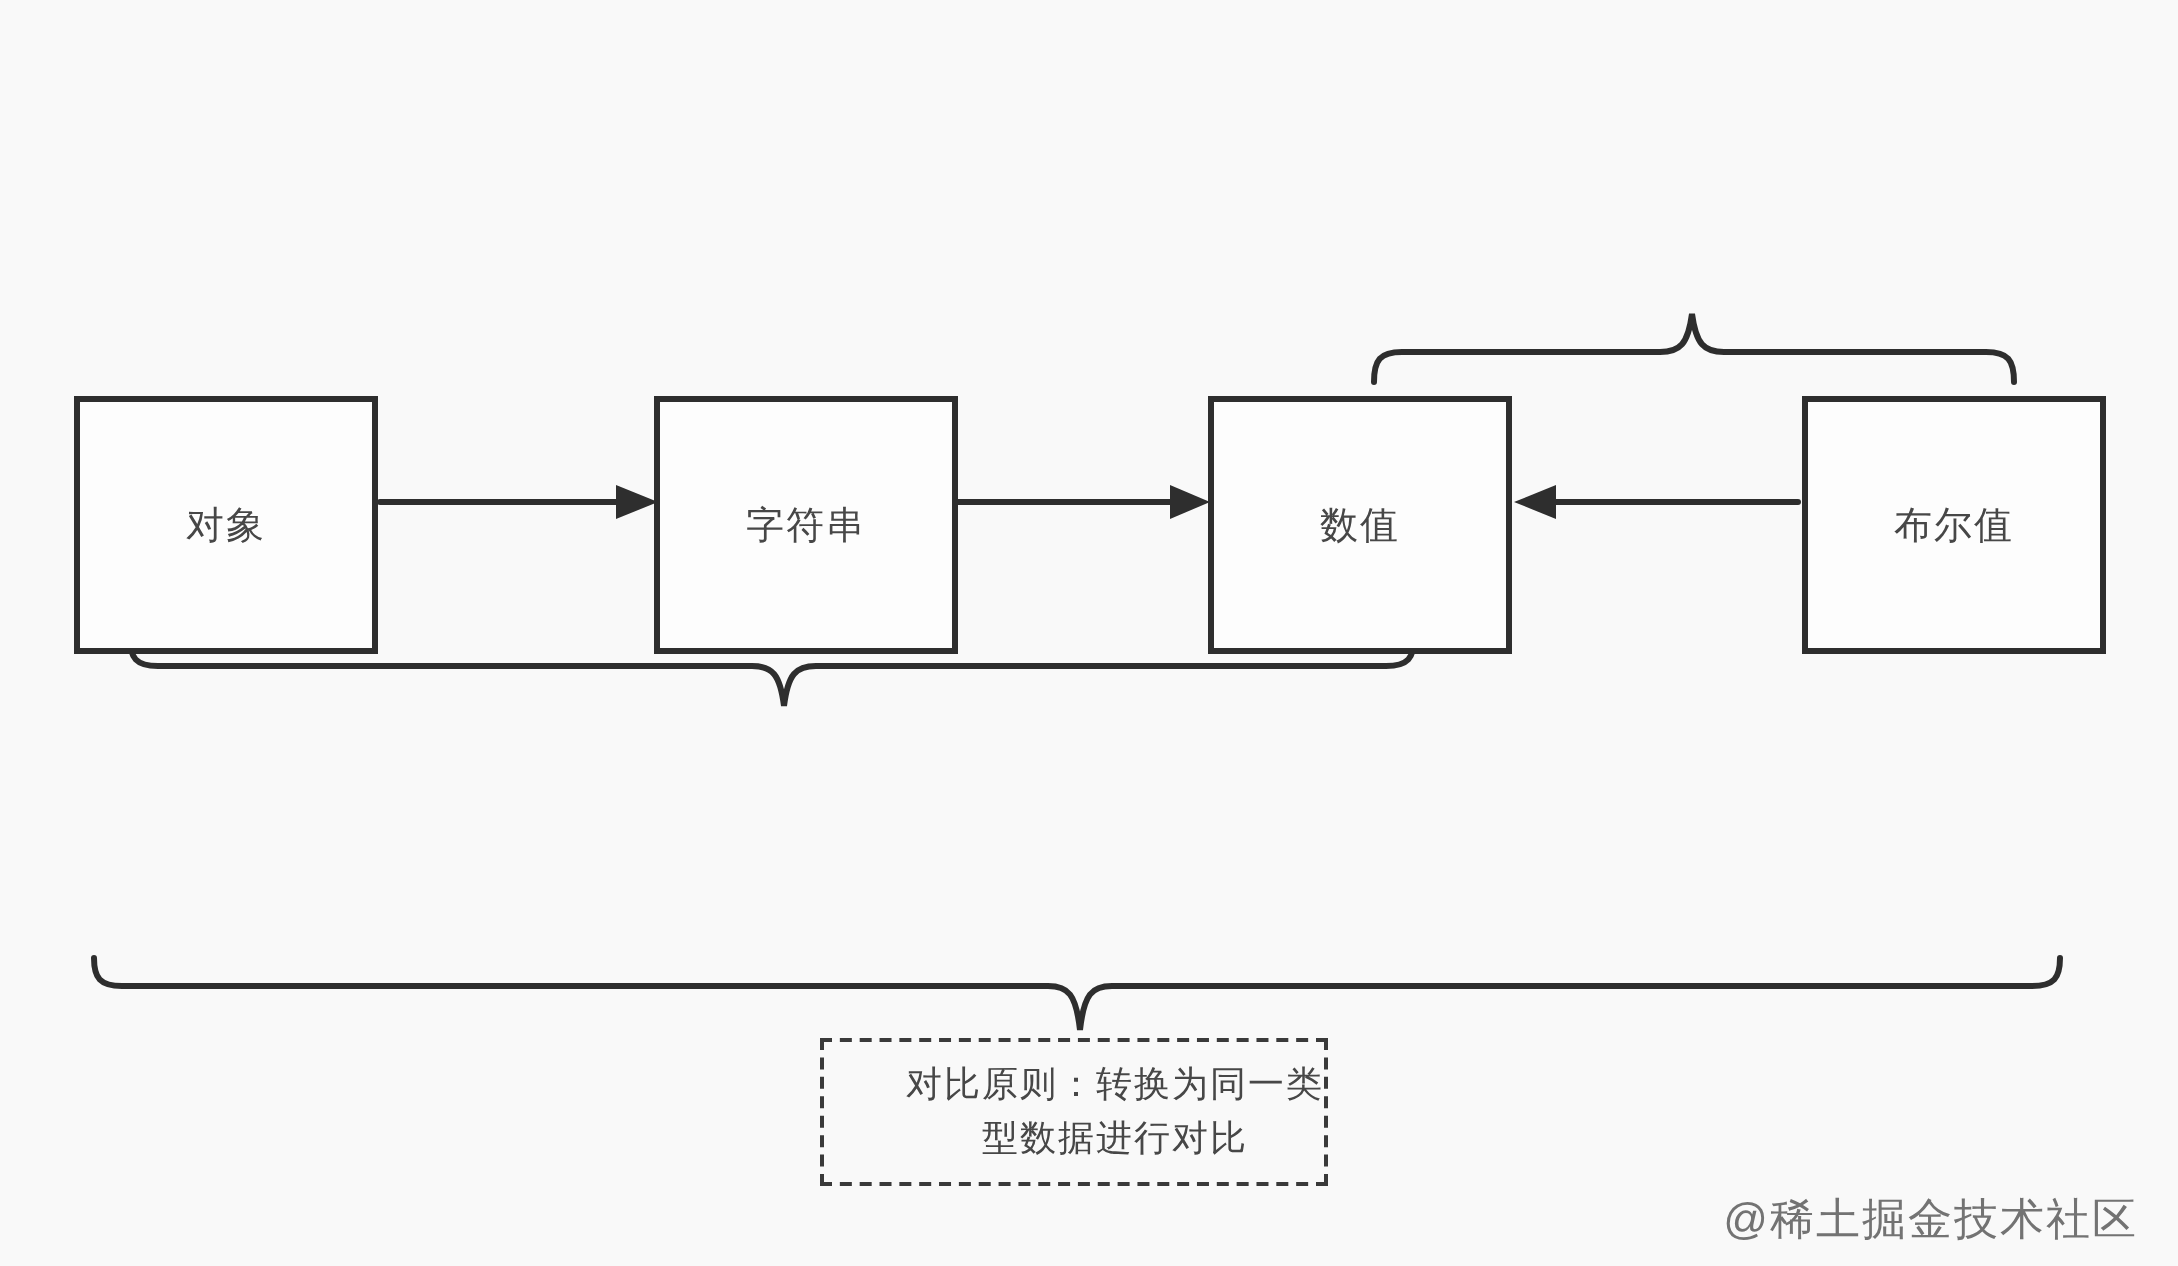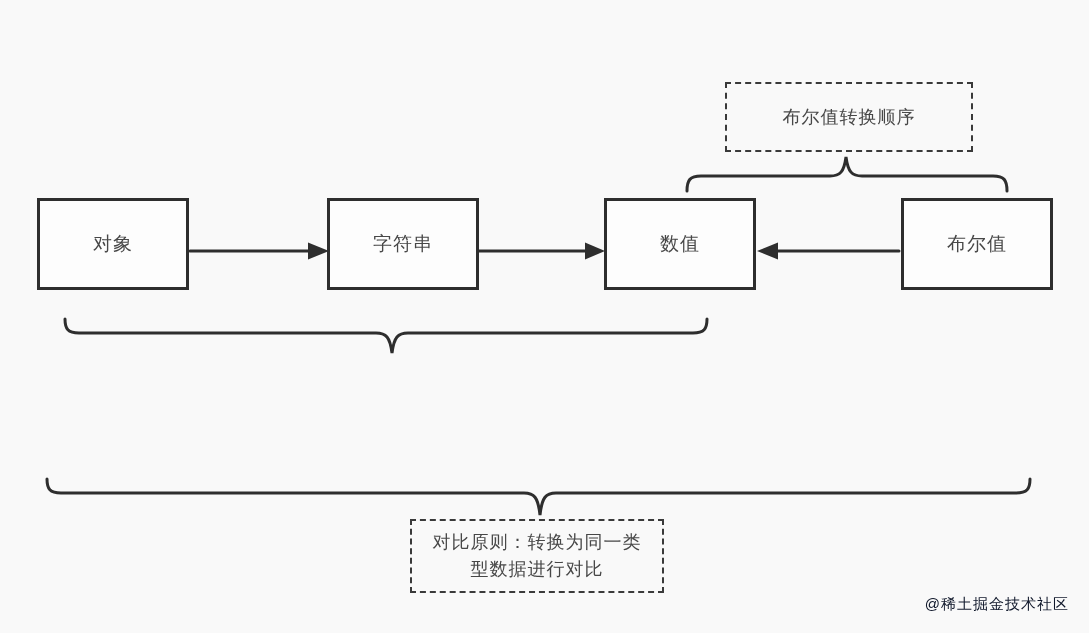--- a/index.html
+++ b/index.html
@@ -16,21 +16,21 @@
   }
   .svg-layer {
     position: absolute;
     left: 0; top: 0;
     width: 1089px; height: 633px;
   }
   .node-box {
     position: absolute;
     box-sizing: border-box;
     width: 152px;
-    height: 92px;
+    height: 129px;
     background: #fdfdfd;
     border: 3px solid #2e2e2e;
     display: flex;
     align-items: center;
     justify-content: center;
     font-size: 19px;
     color: #474747;
     letter-spacing: 1px;
   }
   .dashed-box {
@@ -43,31 +43,31 @@
     justify-content: center;
     text-align: center;
     font-size: 18px;
     color: #474747;
     letter-spacing: 1px;
     line-height: 1.5;
     white-space: pre-line;
   }
   #anno-boolean   { left: 725px; top: 82px;  width: 248px; height: 70px; }
   #anno-nonbool   { left: 268px; top: 360px; width: 250px; height: 71px; }
-  #anno-principle { left: 410px; top: 519px; width: 254px; height: 74px; }
+  #anno-principle { left: 410px; top: 519px; width: 254px; height: 74px; justify-content: flex-end; }
   #node-object  { left: 37px;  top: 198px; }
   #node-string  { left: 327px; top: 198px; align-items: center; }
   #node-number  { left: 604px; top: 198px; }
   #node-boolean { left: 901px; top: 198px; }
   .watermark {
     position: absolute;
     right: 20px;
     top: 595px;
-    font-size: 15px;
-    color: #0f172a;
+    font-size: 22px;
+    color: #737373;
     letter-spacing: 1px;
   }
   .stroke {
     fill: none;
     stroke: #2e2e2e;
     stroke-width: 3;
     stroke-linecap: round;
   }
   .arrowhead { fill: #2e2e2e; stroke: none; }
 </style>
@@ -99,23 +99,20 @@
       <line class="stroke" x1="479" y1="251" x2="586" y2="251"></line>
       <polygon class="arrowhead" points="585,242.5 585,259.5 605,251"></polygon>
     </g>
 
     <g>
       <line class="stroke" x1="899" y1="251" x2="778" y2="251"></line>
       <polygon class="arrowhead" points="778,242.5 778,259.5 757,251"></polygon>
     </g>
   </svg>
 
-  <div class="dashed-box" id="anno-boolean">
-    <span>布尔值转换顺序</span>
-  </div>
 
 
   <div class="dashed-box" id="anno-principle">
     <span>对比原则：转换为同一类
 型数据进行对比</span>
   </div>
 
   <div class="node-box" id="node-object">
     <span>对象</span>
   </div>

